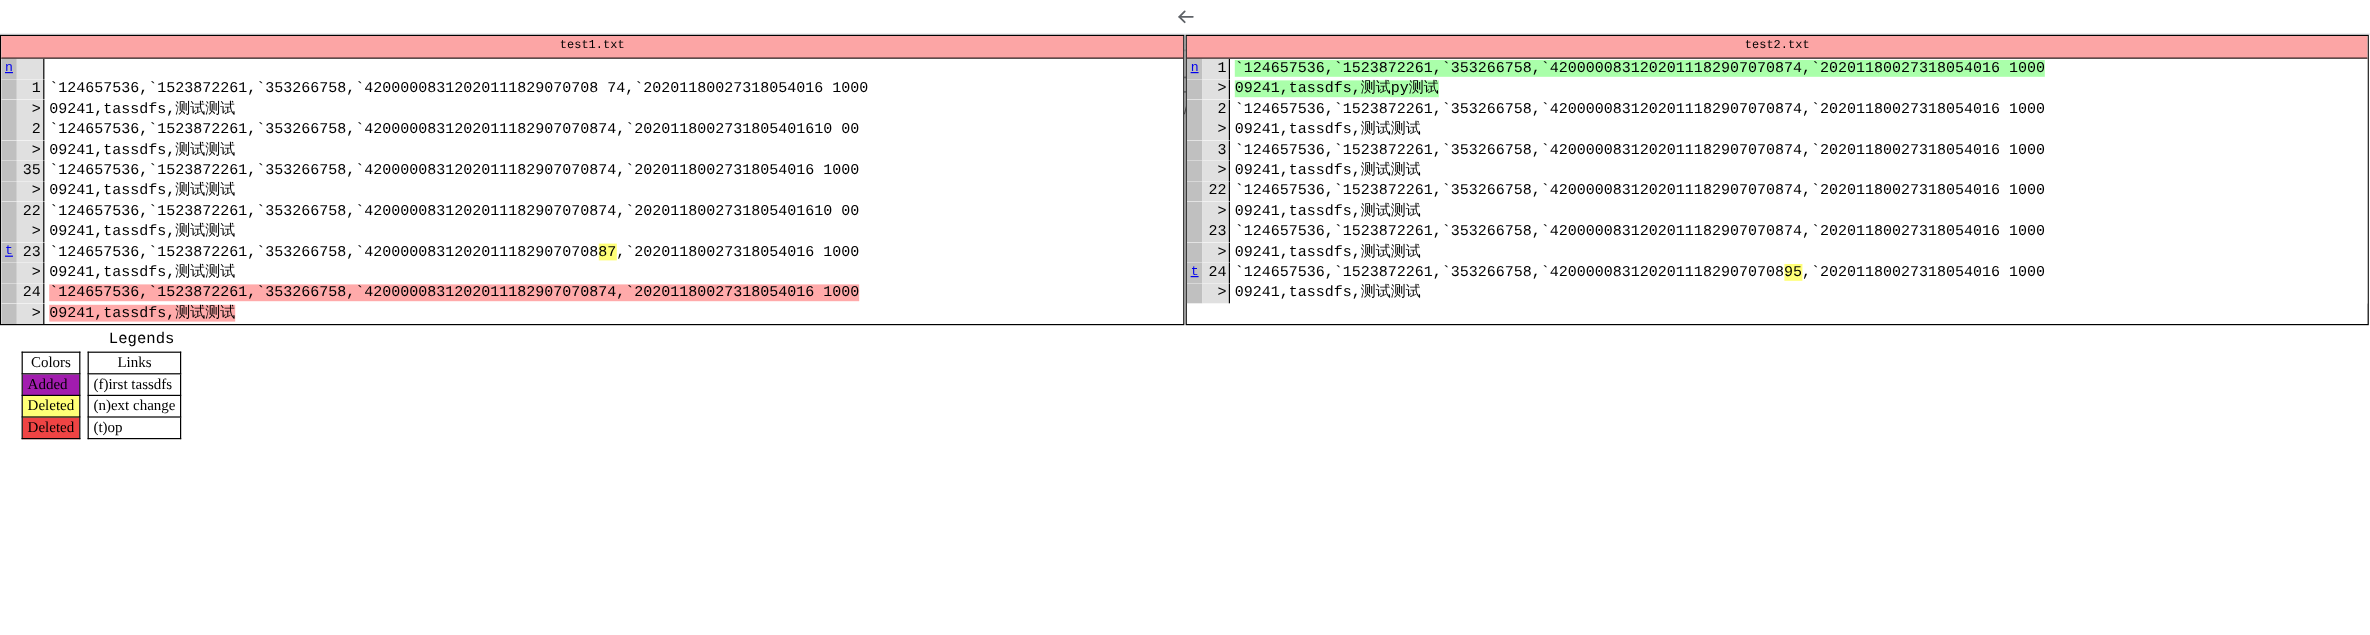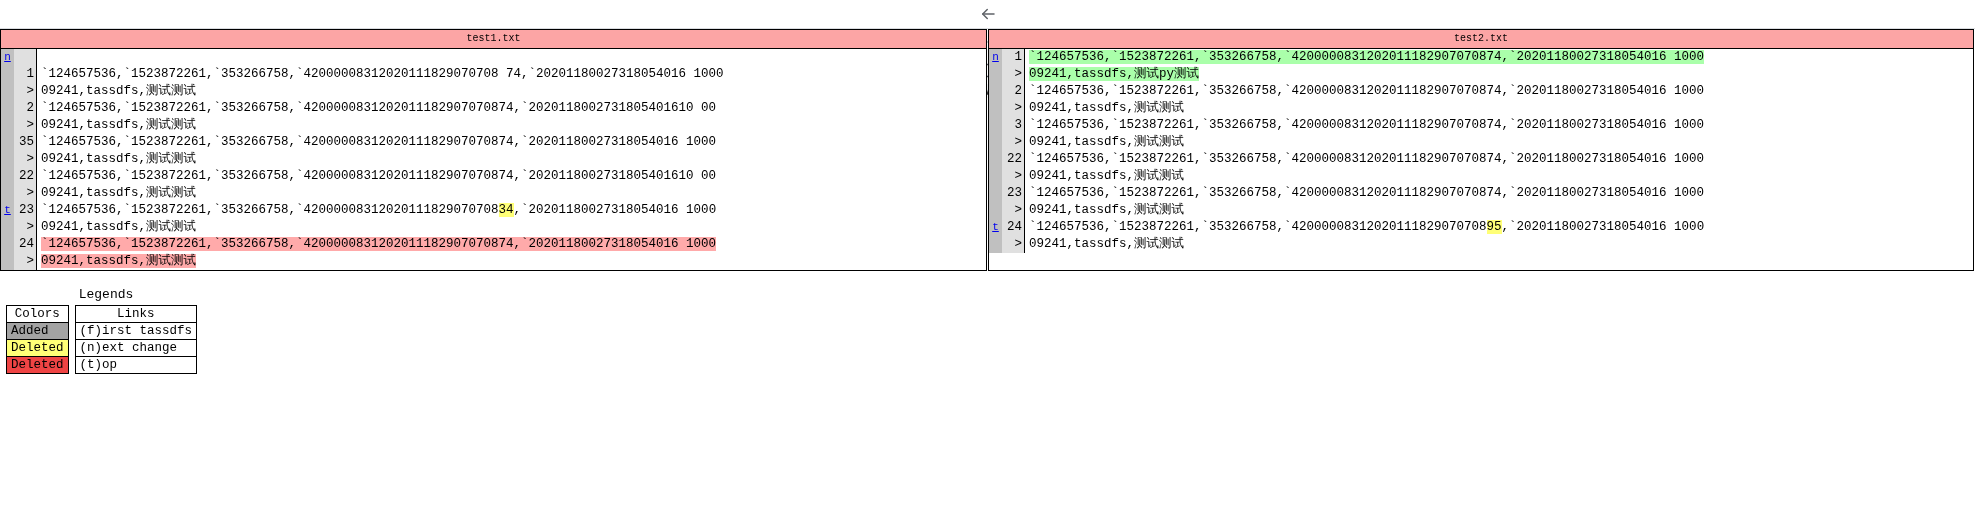--- a/index.html
+++ b/index.html
@@ -126,36 +126,36 @@
     height:17px;line-height:17px;
     overflow:hidden;
     white-space:pre;
   }
   .seg-add{background-color:#aaffaa;}
   .seg-chg{background-color:#ffff77;}
   .seg-del{background-color:#ffaaaa;}
 
   
   .legends-wrap{
-    margin-top:16px;
-    padding-left:6px;
+    margin-top:4px;
+    padding-left:18px;
   }
   .legends-title{
     font-family:"Liberation Mono","DejaVu Sans Mono",monospace;
     font-size:13px;
     color:#000;
     text-align:center;
     width:200px;
     margin:0 0 3px 0;
   }
   .legend-tables{display:flex;align-items:flex-start;gap:6px;}
   table.legend{
     border-collapse:collapse;
     border:1px solid #000;
-    font-family:Liberation Mono, monospace;
+    font-family:Liberation Serif, serif;
     font-size:12.5px;
   }
   table.legend th{
     border:1px solid #000;
     font-weight:normal;
     padding:1px 6px;
     text-align:center;
     background:#fff;
     color:#000;
   }
@@ -271,21 +271,21 @@
             <div class="txt"><span>`124657536,`1523872261,`353266758,`4200000831202011182907070874,`2020118002731805401610 00</span></div>
           </div>
           <div class="row">
             <div class="gut-link"></div>
             <div class="gut-num">&gt;</div>
             <div class="txt"><span>09241,tassdfs,测试测试</span></div>
           </div>
           <div class="row">
             <div class="gut-link"><a href="#difflib_chg_to0_top">t</a></div>
             <div class="gut-num">23</div>
-            <div class="txt"><span>`124657536,`1523872261,`353266758,`42000008312020111829070708</span><span class="seg-chg">34</span><span>,`20201180027318054016 1000</span></div>
+            <div class="txt"><span>`124657536,`1523872261,`353266758,`42000008312020111829070708</span><span class="seg-chg">87</span><span>,`20201180027318054016 1000</span></div>
           </div>
           <div class="row">
             <div class="gut-link"></div>
             <div class="gut-num">&gt;</div>
             <div class="txt"><span>09241,tassdfs,测试测试</span></div>
           </div>
           <div class="row">
             <div class="gut-link"></div>
             <div class="gut-num">24</div>
             <div class="txt"><span class="seg-del">`124657536,`1523872261,`353266758,`4200000831202011182907070874,`20201180027318054016 1000</span></div>
@@ -370,21 +370,21 @@
     <div class="legends-title">Legends</div>
     <div class="legend-tables">
       <table class="legend colors">
         <thead>
           <tr>
               <th>Colors</th>
             </tr>
         </thead>
         <tbody id="legend-colors-body">
             <tr>
-              <td style="background-color: #a3a3a3;">Added</td>
+              <td style="background-color: #a21caf;">Added</td>
             </tr>
             <tr>
               <td style="background-color: rgb(255, 255, 119);">Deleted</td>
             </tr>
             <tr>
               <td style="background-color: #ef4444;">Deleted</td>
             </tr>
           </tbody>
       </table>
       <table class="legend links">

